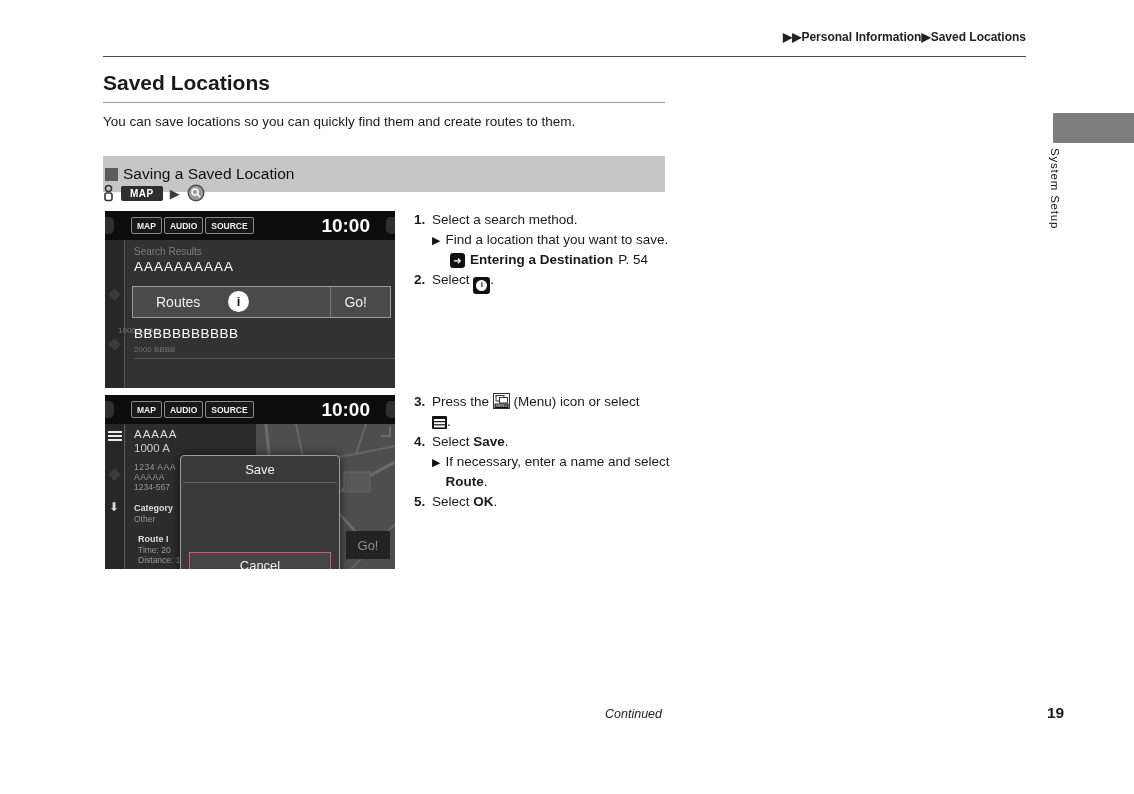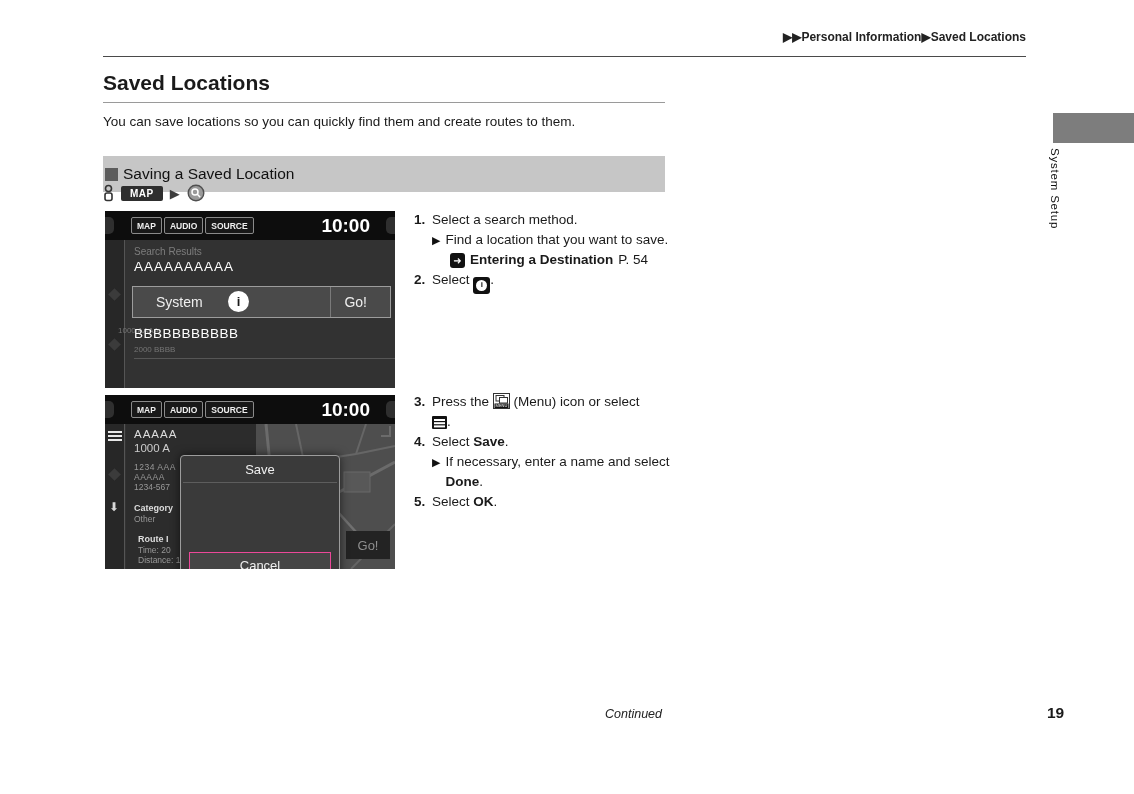--- a/index.html
+++ b/index.html
@@ -163,21 +163,21 @@
   </div>
   <div class="screen-body">
     <div class="strip">
       <div class="diamond" style="top:50px;"></div>
       <div class="diamond" style="top:100px;"></div>
     </div>
     <div class="s1-header">Search Results</div>
     <div class="s1-name1">AAAAAAAAAA</div>
     <div class="s1-addr1">1000 AAAA</div>
     <div class="s1-row">
-      <span class="s1-routes">System</span>
+      <span class="s1-routes">Routes</span>
       <span class="s1-info">i</span>
       <span class="s1-div"></span>
       <span class="s1-go">Go!</span>
     </div>
     <div class="s1-name2">BBBBBBBBBBB</div>
     <div class="s1-addr2">2000 BBBB</div>
     <div class="s1-line"></div>
   </div>
 </div>
 
@@ -287,21 +287,21 @@
     <span class="step-num">4.</span>
     <span>
       <span>Select</span>
       <span class="bold">Save</span><span>.</span>
     </span>
   </div>
   <div class="bullet-line">
     <span class="bullet-tri">▶</span>
     <span>
       <span>If necessary, enter a name and select</span>
-      <span class="bold">Done</span><span>.</span>
+      <span class="bold">Route</span><span>.</span>
     </span>
   </div>
   <div class="step-line">
     <span class="step-num">5.</span>
     <span>
       <span>Select</span>
       <span class="bold">OK</span><span>.</span>
     </span>
   </div>
 </div>

